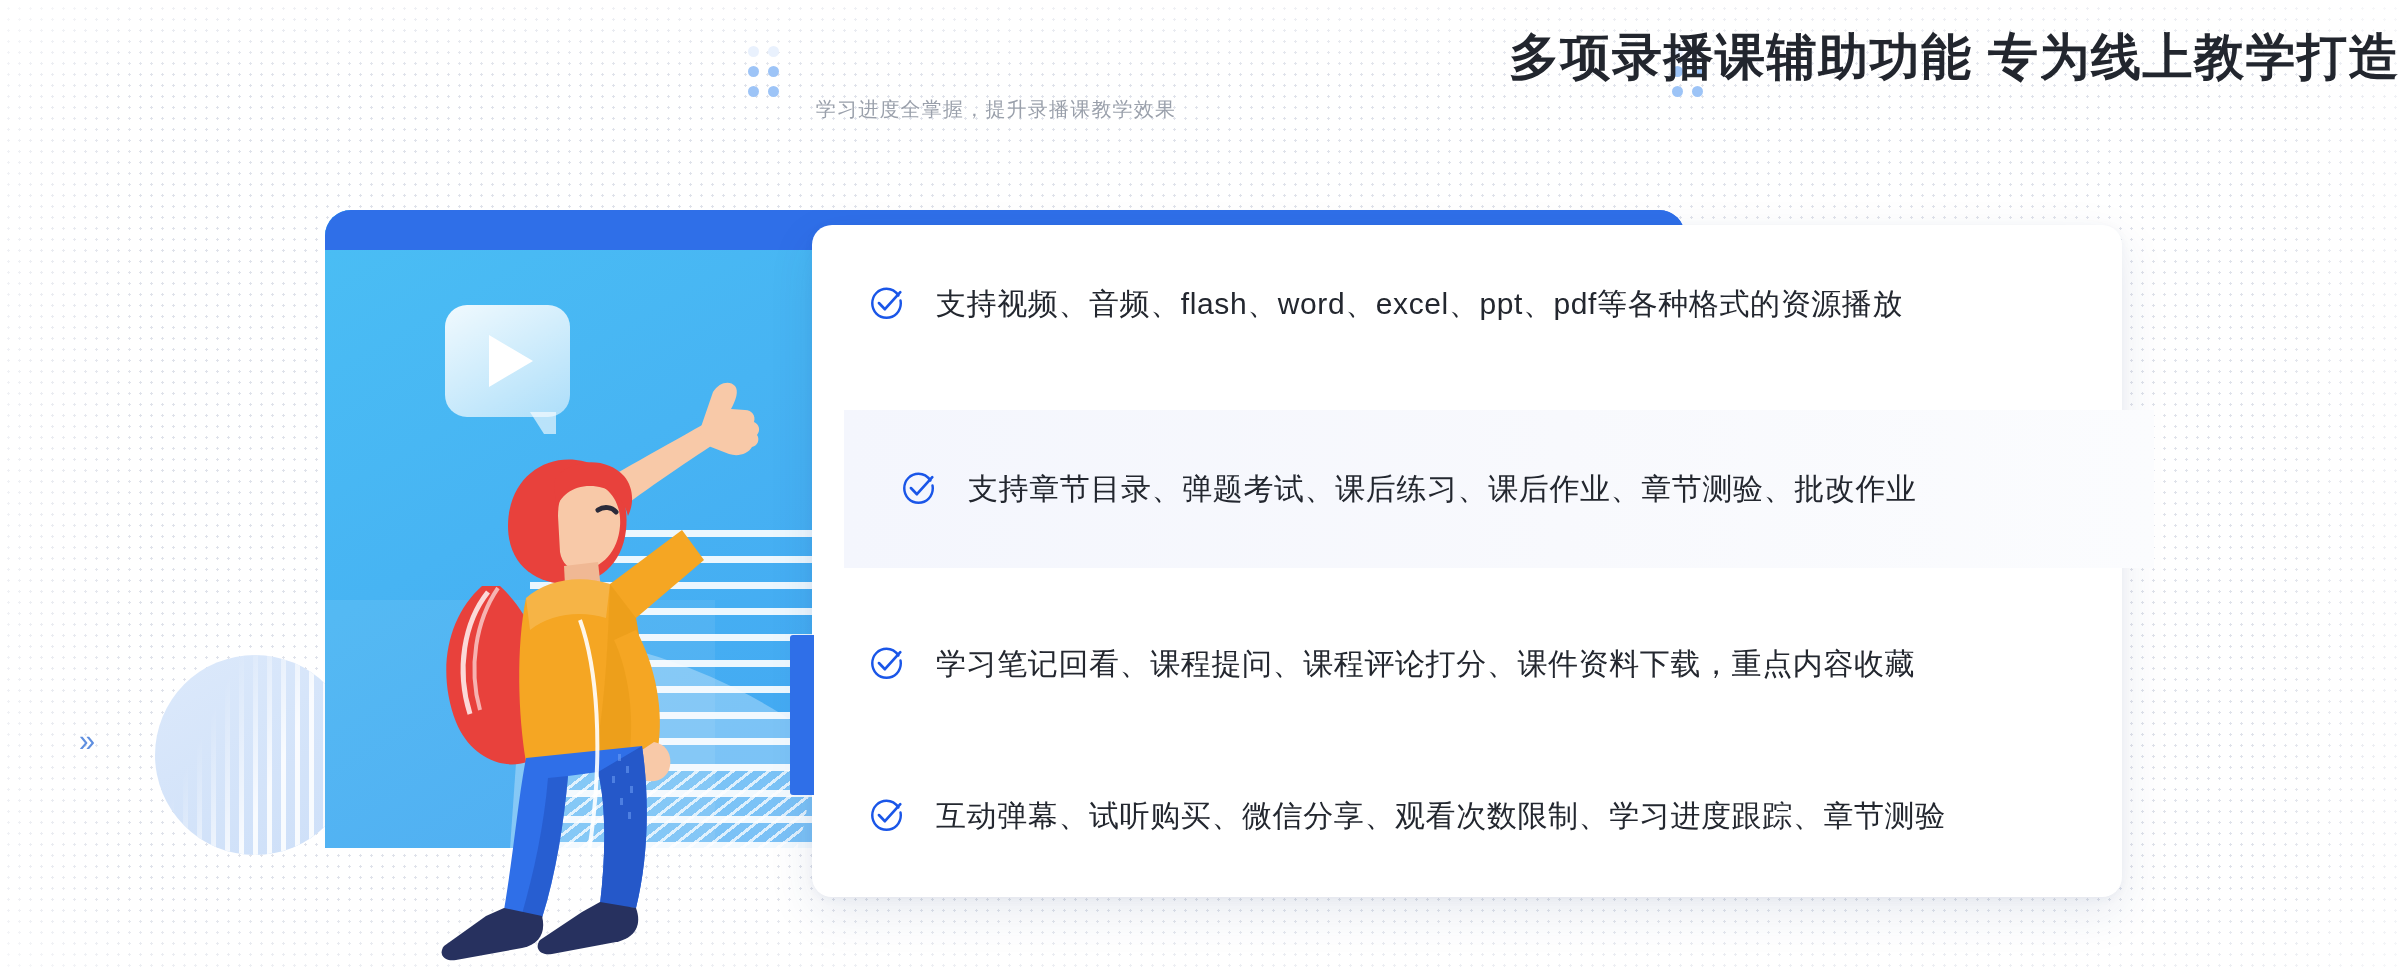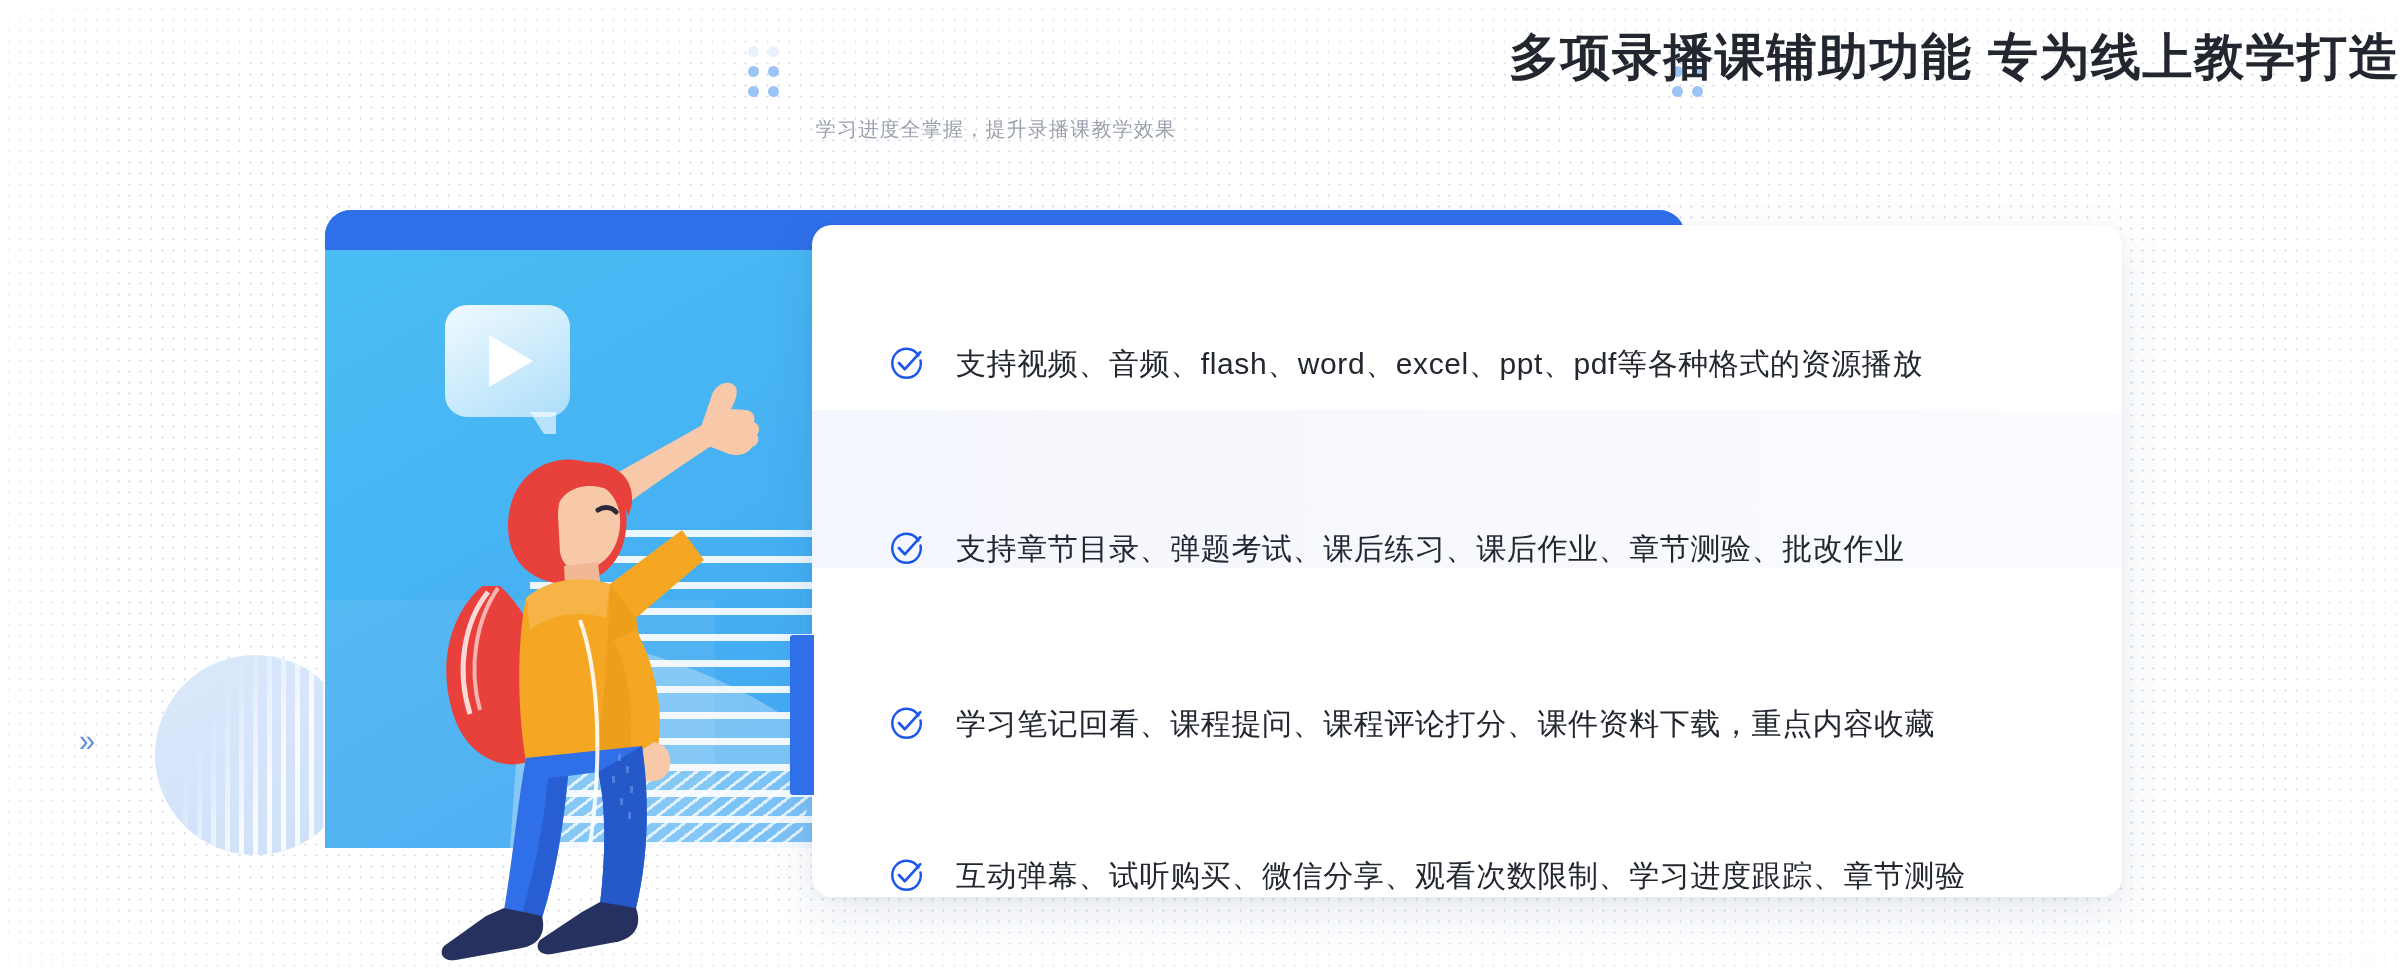--- a/index.html
+++ b/index.html
@@ -31,21 +31,21 @@
   
   #header { position:absolute; top:0; left:0; width:2400px; height:160px; z-index:6; }
   #title {
     position:absolute; top:26px; left:0; width:2400px;
     text-align:right;
     font-size:50px; font-weight:bold; color:#22262e;
     letter-spacing:1.5px; line-height:62px;
     white-space:nowrap;
   }
   #subtitle {
-    position:absolute; top:116px; left:0; width:1992px;
+    position:absolute; top:96px; left:0; width:1992px;
     text-align:center;
     font-size:20px; color:#9aa0ab; letter-spacing:1.2px;
     white-space:nowrap;
   }
   .dot-cluster { position:absolute; display:grid; grid-template-columns:repeat(2,14px); grid-template-rows:repeat(3,14px); gap:6px; }
   .dot-cluster i { display:block; width:11px; height:11px; border-radius:50%; background:#cfe0fb; }
   .dot-cluster i.s { background:#9dc4f7; }
   .dot-cluster i.f { background:#e9f1fd; }
   #dots-left  { left:748px; top:46px; }
   #dots-right { left:1672px; top:46px; }
@@ -129,21 +129,21 @@
   
   #content-card {
     position:absolute; left:812px; top:225px; width:1310px; height:672px;
     background:#ffffff;
     border-radius:20px;
     box-shadow:0 16px 46px rgba(30,60,120,.10), 0 2px 10px rgba(30,60,120,.05);
     z-index:5;
   }
   .feature-row {
     position:absolute; left:0; width:1310px; height:158px;
-    display:flex; align-items:flex-end; padding-left:76px;
+    display:flex; align-items:center; padding-left:56px;
   }
   .feature-row.highlight {
     background:linear-gradient(90deg,#f4f6fd 0%,#f8f9fd 55%,#fbfcfe 100%);
   }
   
   #row-accent {
     position:absolute; left:-22px; top:410px; width:24px; height:160px;
     background:#2f6fe8; z-index:6; border-radius:3px 0 0 3px;
   }
   .check-icon { flex:0 0 auto; width:38px; height:38px; margin-right:30px; }
@@ -296,21 +296,21 @@
   <div id="row-accent"></div>
 
   <div class="feature-row" style="top:0px;">
     <svg class="check-icon" viewBox="0 0 40 40">
       <path d="M32 11 C29 6.5 24.8 4 19.5 4 C11 4 4.5 10.7 4.5 19.3 C4.5 27.9 11 34.5 19.5 34.5 C28 34.5 34.5 27.9 34.5 19.3 C34.5 18.2 34.4 17.2 34.2 16.2" fill="none" stroke="#1a56e8" stroke-width="2.6" stroke-linecap="round"></path>
       <path d="M11.5 19 L17.8 25.5 L34 7.5" fill="none" stroke="#1a56e8" stroke-width="2.8" stroke-linecap="round" stroke-linejoin="round"></path>
     </svg>
     <span class="feature-text">支持视频、音频、flash、word、excel、ppt、pdf等各种格式的资源播放</span>
   </div>
 
-  <div class="feature-row highlight" style="top:185px;">
+  <div class="feature-row highlight" style="top:185px;margin-left:32px;">
     <svg class="check-icon" viewBox="0 0 40 40">
       <path d="M32 11 C29 6.5 24.8 4 19.5 4 C11 4 4.5 10.7 4.5 19.3 C4.5 27.9 11 34.5 19.5 34.5 C28 34.5 34.5 27.9 34.5 19.3 C34.5 18.2 34.4 17.2 34.2 16.2" fill="none" stroke="#1a56e8" stroke-width="2.6" stroke-linecap="round"></path>
       <path d="M11.5 19 L17.8 25.5 L34 7.5" fill="none" stroke="#1a56e8" stroke-width="2.8" stroke-linecap="round" stroke-linejoin="round"></path>
     </svg>
     <span class="feature-text">支持章节目录、弹题考试、课后练习、课后作业、章节测验、批改作业</span>
   </div>
 
   <div class="feature-row" style="top:360px;">
     <svg class="check-icon" viewBox="0 0 40 40">
       <path d="M32 11 C29 6.5 24.8 4 19.5 4 C11 4 4.5 10.7 4.5 19.3 C4.5 27.9 11 34.5 19.5 34.5 C28 34.5 34.5 27.9 34.5 19.3 C34.5 18.2 34.4 17.2 34.2 16.2" fill="none" stroke="#1a56e8" stroke-width="2.6" stroke-linecap="round"></path>

